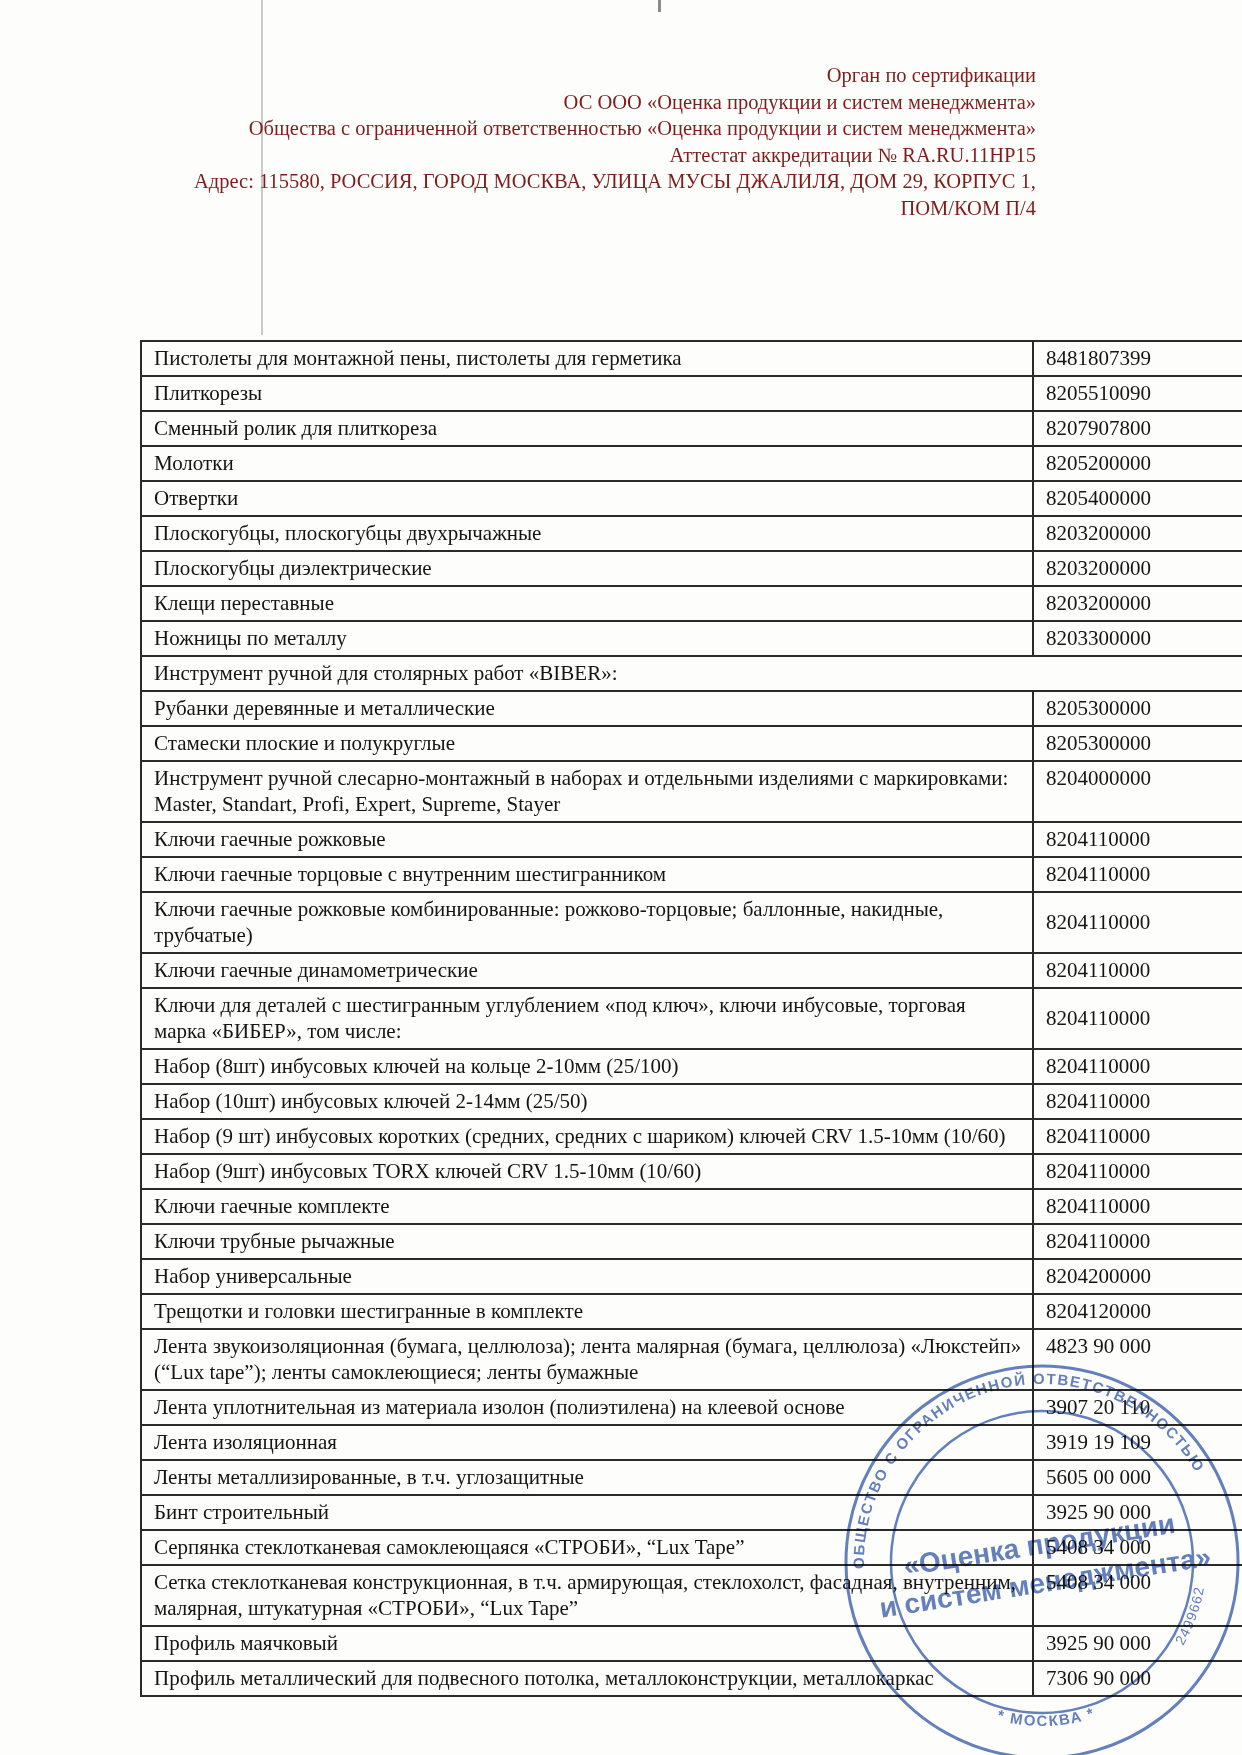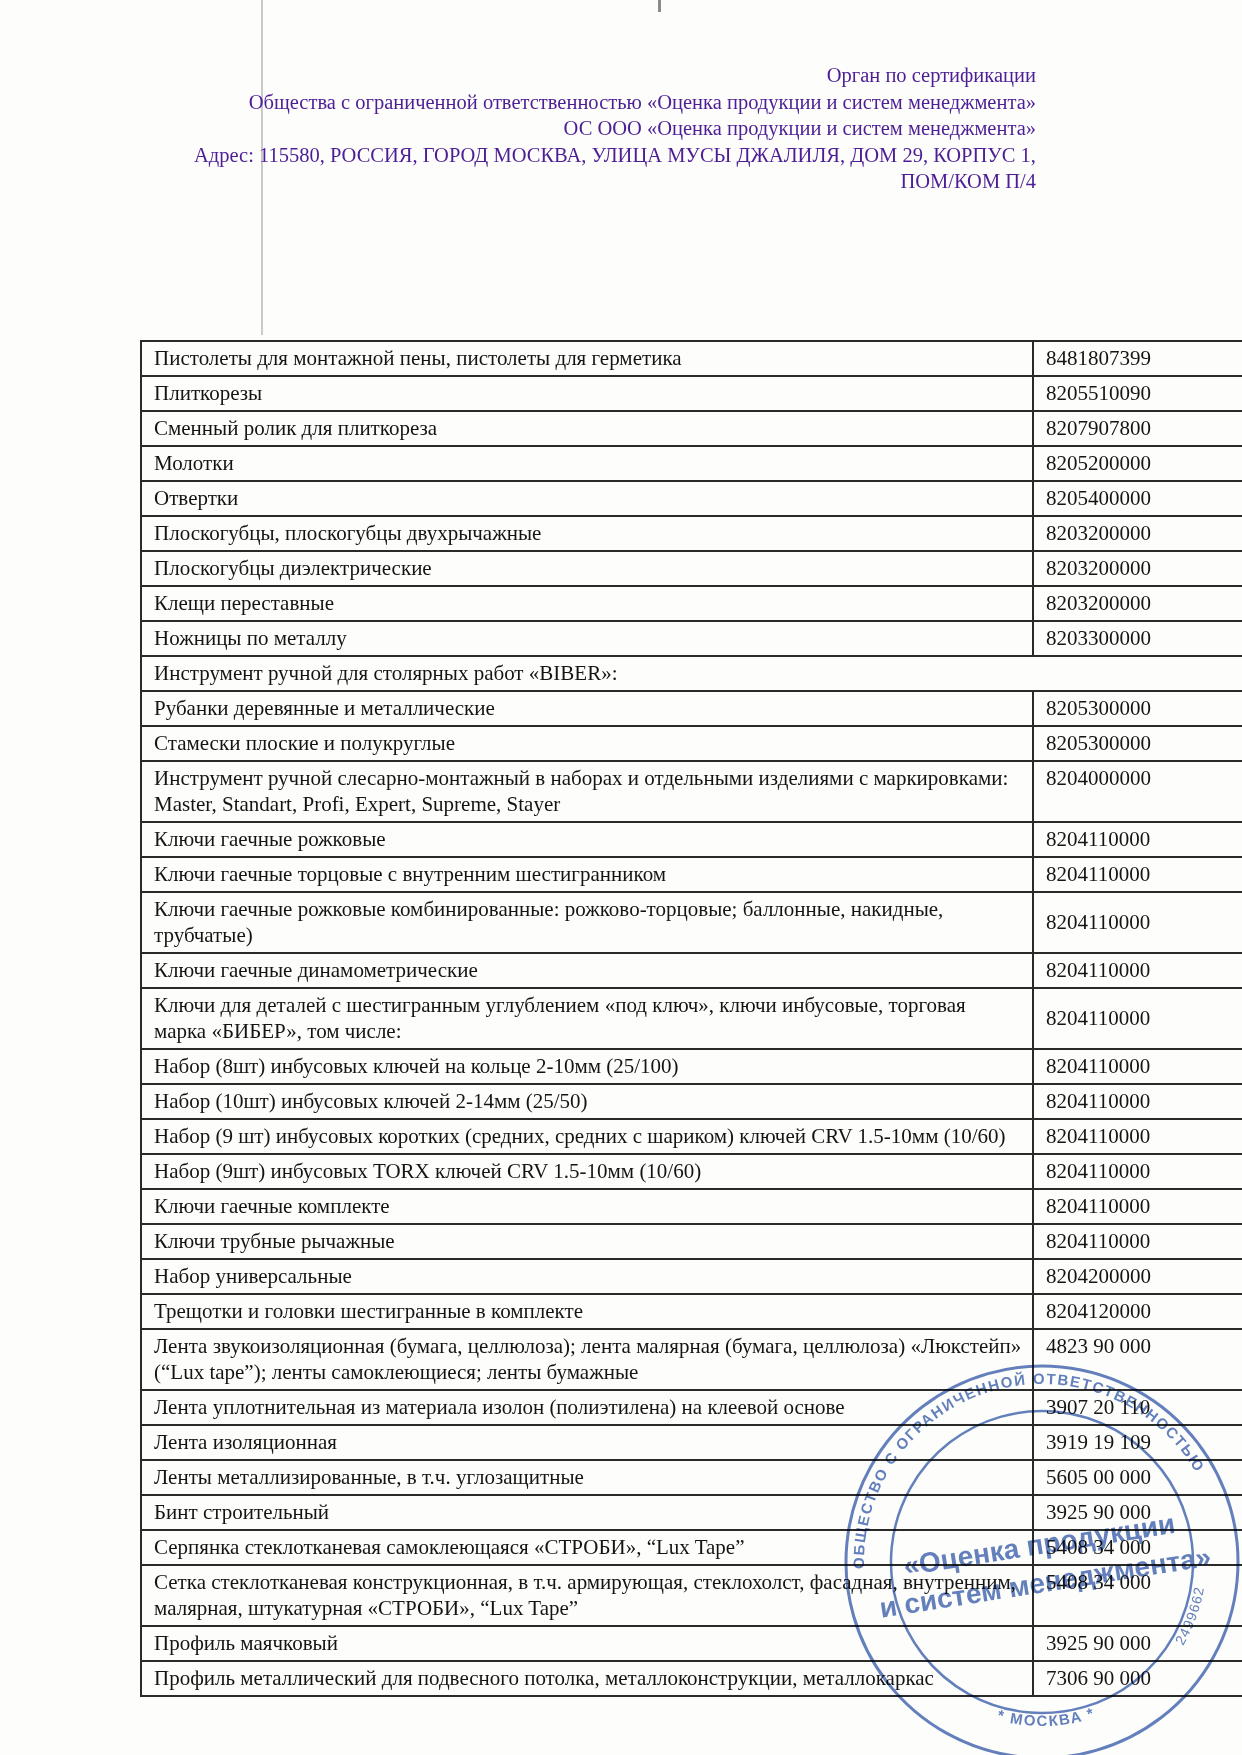--- a/index.html
+++ b/index.html
@@ -18,21 +18,21 @@
   }
   .artifact-tick{
     position:absolute;left:658px;top:0;width:3px;height:12px;
     background:rgba(90,90,90,.7);
   }
   
   .header{
     position:absolute;left:180px;top:62px;width:856px;
     text-align:right;
     font-size:20.5px;line-height:26.5px;
-    color:#4c1d95;
+    color:#7f1d1d;
   }
   .header .hline{white-space:normal;}
   
   table.product-table{
     position:absolute;left:140px;top:340px;width:1070px;
     border-collapse:collapse;table-layout:fixed;
     font-size:21px;line-height:26px;color:#141414;
   }
   table.product-table td{
     border:2px solid #2a2a2a;
@@ -60,22 +60,23 @@
 </head>
 <body>
 
 <div class="page">
 
   <div class="artifact-vline"></div>
   <div class="artifact-tick"></div>
 
   <div class="header">
     <div class="hline">Орган по сертификации</div>
+    <div class="hline">ОС ООО «Оценка продукции и систем менеджмента»</div>
     <div class="hline">Общества с ограниченной ответственностью «Оценка продукции и систем менеджмента»</div>
-    <div class="hline">ОС ООО «Оценка продукции и систем менеджмента»</div>
+    <div class="hline">Аттестат аккредитации № RA.RU.11HP15</div>
     <div class="hline">Адрес: 115580, РОССИЯ, ГОРОД МОСКВА, УЛИЦА МУСЫ ДЖАЛИЛЯ, ДОМ 29, КОРПУС 1, ПОМ/КОМ П/4</div>
   </div>
 
   <table class="product-table">
     <tbody>
         <tr>
           <td class="name-cell">Пистолеты для монтажной пены, пистолеты для герметика</td>
           <td class="code-cell">8481807399</td>
         </tr>
         <tr>

